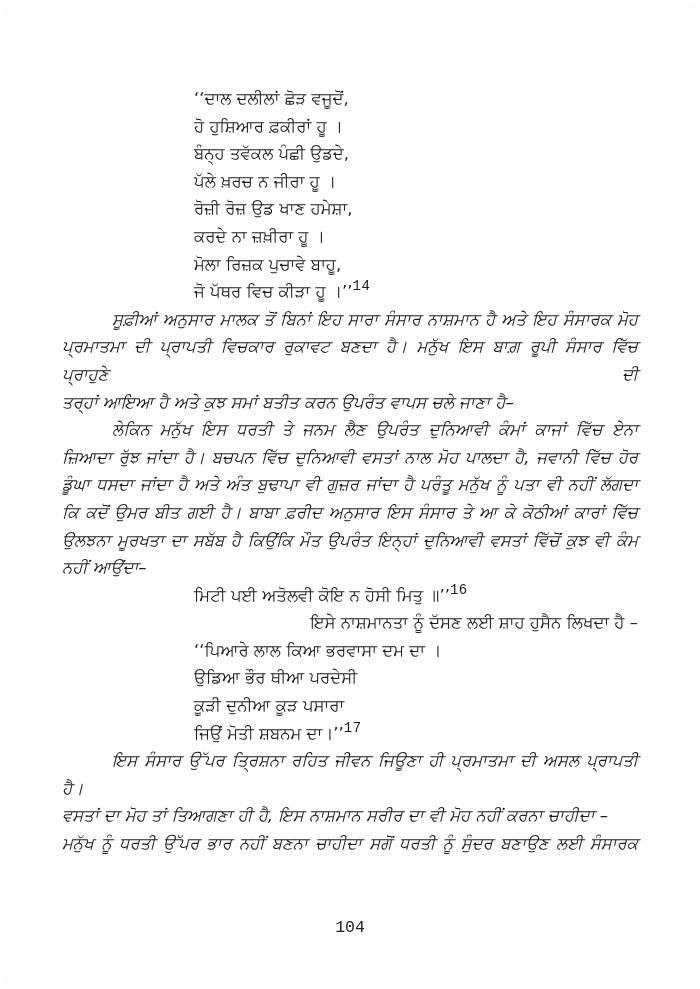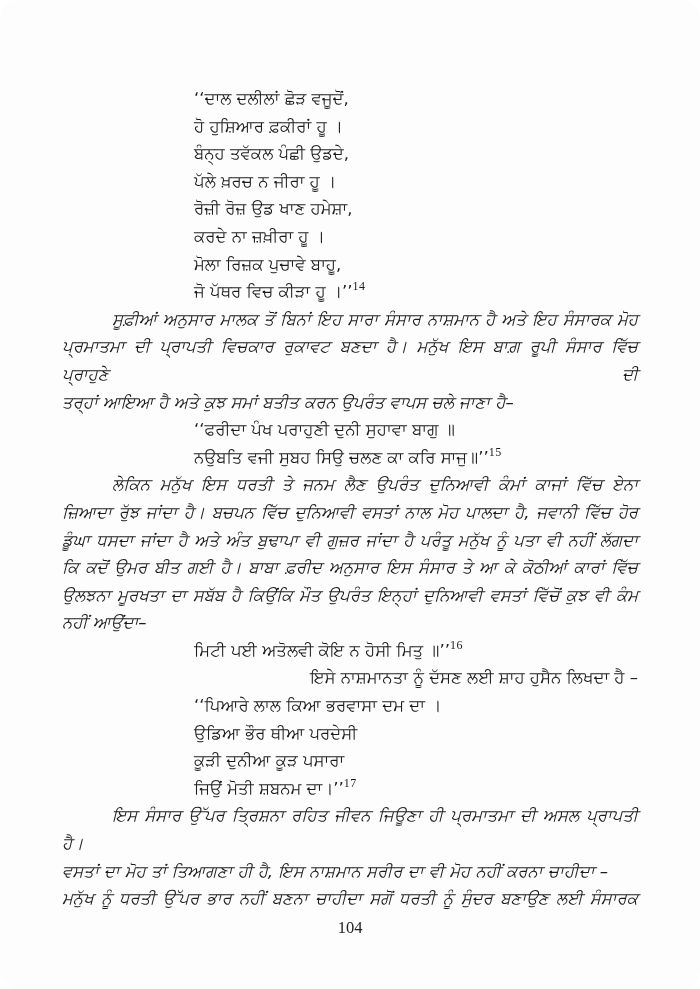--- a/index.html
+++ b/index.html
@@ -22,33 +22,33 @@
     font-size: 16.5px;
     line-height: 27.6px;
   }
   .verse { margin-left: 132px; }
   .verse .vline { white-space: nowrap; text-align: left; }
   .para .pline { text-align: justify; text-align-last: justify; font-style: italic; }
   .para .pline.first { text-indent: 50px; }
   .para .pline.last { text-align: justify; text-align-last: left; }
   .plain-line { text-align: right; }
   sup.fn {
-    font-family: Liberation Serif, serif;
-    font-size: 12px;
+    font-family: Liberation Mono, monospace;
+    font-size: 14px;
     line-height: 0;
     vertical-align: 7px;
     letter-spacing: 0.5px;
   }
   .page-number {
     position: absolute;
     top: 918px;
     left: 0;
     width: 100%;
     text-align: center;
-    font-family: Liberation Serif, serif;
+    font-family: Liberation Mono, monospace;
     font-size: 16.5px;
     color: #222222;
   }
 </style>
 </head>
 <body>
 
 <div class="page">
   <div class="text-block">
 
@@ -64,26 +64,20 @@
         <span>ਜੋ ਪੱਥਰ ਵਿਚ ਕੀੜਾ ਹੂ ।’’</span><sup class="fn">14</sup>
       </div>
     </div>
 
     <div class="para">
       <div class="pline first">ਸੂਫ਼ੀਆਂ ਅਨੁਸਾਰ ਮਾਲਕ ਤੋਂ ਬਿਨਾਂ ਇਹ ਸਾਰਾ ਸੰਸਾਰ ਨਾਸ਼ਮਾਨ ਹੈ ਅਤੇ ਇਹ ਸੰਸਾਰਕ ਮੋਹ</div>
       <div class="pline">ਪ੍ਰਮਾਤਮਾ ਦੀ ਪ੍ਰਾਪਤੀ ਵਿਚਕਾਰ ਰੁਕਾਵਟ ਬਣਦਾ ਹੈ। ਮਨੁੱਖ ਇਸ ਬਾਗ਼ ਰੂਪੀ ਸੰਸਾਰ ਵਿੱਚ ਪ੍ਰਾਹੁਣੇ ਦੀ</div>
       <div class="pline last">ਤਰ੍ਹਾਂ ਆਇਆ ਹੈ ਅਤੇ ਕੁਝ ਸਮਾਂ ਬਤੀਤ ਕਰਨ ਉਪਰੰਤ ਵਾਪਸ ਚਲੇ ਜਾਣਾ ਹੈ–</div>
     </div>
 
-    <div class="verse">
-      <div class="vline">‘‘ਫਰੀਦਾ ਪੰਖ ਪਰਾਹੁਣੀ ਦੁਨੀ ਸੁਹਾਵਾ ਬਾਗੁ ॥</div>
-      <div class="vline">
-        <span>ਨਉਬਤਿ ਵਜੀ ਸੁਬਹ ਸਿਉ ਚਲਣ ਕਾ ਕਰਿ ਸਾਜੁ॥’’</span><sup class="fn">15</sup>
-      </div>
-    </div>
 
     <div class="para">
       <div class="pline first">ਲੇਕਿਨ ਮਨੁੱਖ ਇਸ ਧਰਤੀ ਤੇ ਜਨਮ ਲੈਣ ਉਪਰੰਤ ਦੁਨਿਆਵੀ ਕੰਮਾਂ ਕਾਜਾਂ ਵਿੱਚ ਏਨਾ</div>
       <div class="pline">ਜ਼ਿਆਦਾ ਰੁੱਝ ਜਾਂਦਾ ਹੈ। ਬਚਪਨ ਵਿੱਚ ਦੁਨਿਆਵੀ ਵਸਤਾਂ ਨਾਲ ਮੋਹ ਪਾਲਦਾ ਹੈ, ਜਵਾਨੀ ਵਿੱਚ ਹੋਰ</div>
       <div class="pline">ਡੂੰਘਾ ਧਸਦਾ ਜਾਂਦਾ ਹੈ ਅਤੇ ਅੰਤ ਬੁਢਾਪਾ ਵੀ ਗੁਜ਼ਰ ਜਾਂਦਾ ਹੈ ਪਰੰਤੂ ਮਨੁੱਖ ਨੂੰ ਪਤਾ ਵੀ ਨਹੀਂ ਲੱਗਦਾ</div>
       <div class="pline">ਕਿ ਕਦੋਂ ਉਮਰ ਬੀਤ ਗਈ ਹੈ। ਬਾਬਾ ਫ਼ਰੀਦ ਅਨੁਸਾਰ ਇਸ ਸੰਸਾਰ ਤੇ ਆ ਕੇ ਕੋਠੀਆਂ ਕਾਰਾਂ ਵਿੱਚ</div>
       <div class="pline">ਉਲਝਨਾ ਮੂਰਖਤਾ ਦਾ ਸਬੱਬ ਹੈ ਕਿਉਂਕਿ ਮੌਤ ਉਪਰੰਤ ਇਨ੍ਹਾਂ ਦੁਨਿਆਵੀ ਵਸਤਾਂ ਵਿੱਚੋਂ ਕੁਝ ਵੀ ਕੰਮ</div>
       <div class="pline last">ਨਹੀਂ ਆਉਂਦਾ–</div>
     </div>
 

